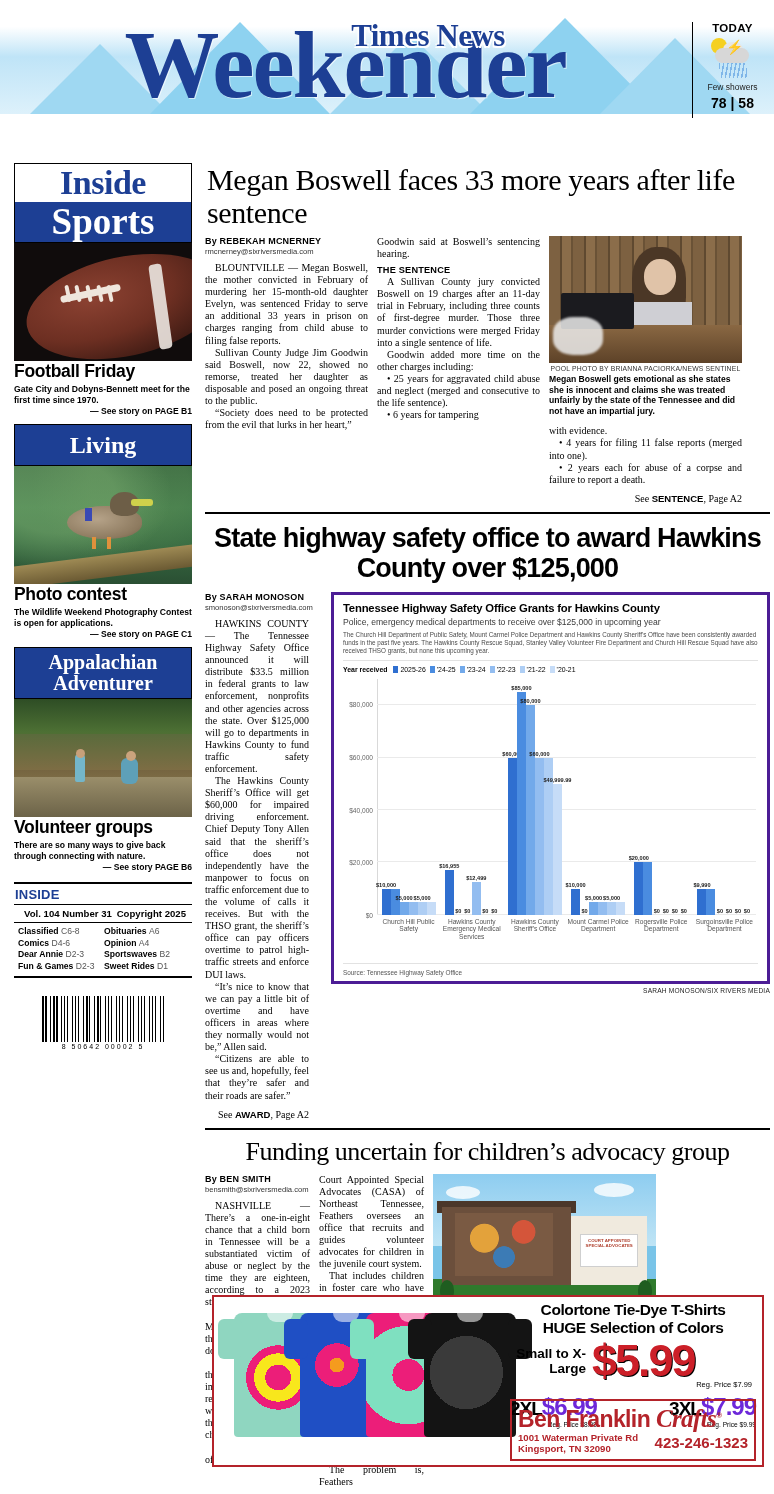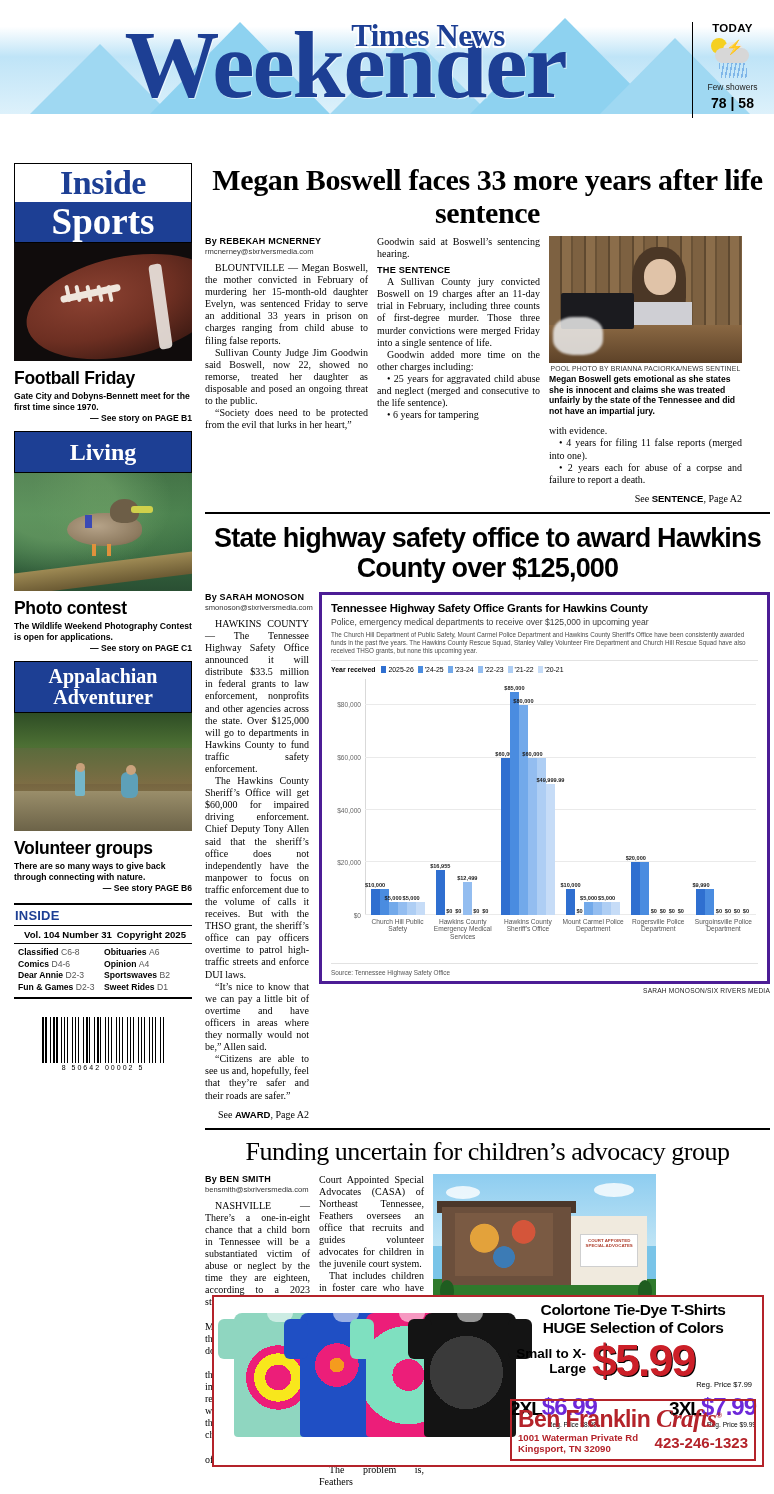--- a/index.html
+++ b/index.html
@@ -52,21 +52,21 @@
   .promo-banner {
     background:#1d3f94; color:#fff; text-align:center;
     font-family:"Liberation Serif", serif; font-weight:bold;
     padding:1px 4px;
   }
   .banner-inside { background:#fff; color:#1d3f94; font-size:34px; line-height:36px; letter-spacing:-0.5px; }
   .banner-sports { font-size:37px; line-height:38px; }
   .banner-living { font-size:24px; line-height:38px; }
   .banner-appy { font-size:20px; line-height:21px; padding:4px; }
   .promo-photo { width:100%; height:118px; position:relative; overflow:hidden; }
-  .promo-kicker { font-size:17.5px; font-weight:bold; margin-top:7px; letter-spacing:-.3px; }
+  .promo-kicker { font-size:17.5px; font-weight:bold; margin-top:0; letter-spacing:-.3px; }
   .promo-deck { font-size:8.6px; font-weight:bold; line-height:11px; margin-top:2px; }
   .promo-see { display:block; text-align:right; font-size:8.6px; font-weight:bold; }
 
   
   .ph-football { background:#100c0c; }
   .fb-ball { position:absolute; left:6%; top:12%; width:112%; height:84%;
              background: radial-gradient(ellipse at 35% 35%, #8c4232 0%, #6d2f22 45%, #3d1a13 80%, #23100c 100%);
              border-radius:50% / 50%; transform: rotate(-12deg); }
   .fb-laces { position:absolute; left:26%; top:40%; width:34%; height:7px; background:#efe6dc; border-radius:3px; transform:rotate(-12deg); }
   .fb-stitch { position:absolute; top:36%; width:4px; height:17px; background:#efe6dc; border-radius:2px; transform:rotate(-12deg); }
@@ -111,21 +111,21 @@
   .idx-row { font-size:8.6px; font-weight:bold; line-height:11.5px; }
   .idx-row span.pg { font-weight:normal; color:#555; }
   .barcode { margin:18px auto 0; width:122px; height:46px;
     background: repeating-linear-gradient(90deg,#000 0 1.5px, #fff 1.5px 3px, #000 3px 4.5px, #fff 4.5px 8px, #000 8px 9px, #fff 9px 11px);
   }
   .barcode-num { text-align:center; font-size:7px; letter-spacing:2px; margin-top:1px; }
 
   
   .main { position:absolute; left:205px; top:163px; width:565px; }
   .headline-1 { font-family:"Liberation Serif", serif; font-size:30px; line-height:33px;
-                text-align:center; letter-spacing:-.4px; padding:0 2px;font-weight:bold; }
+                letter-spacing:-.4px; padding:0 2px; }
   .byline { font-size:9px; font-weight:bold; letter-spacing:.2px; }
   .byline-mail { font-size:7.6px; color:#333; margin-top:1px; margin-bottom:6px; }
   .bodytext { font-family:"Liberation Serif", serif; font-size:10px; line-height:12.1px; text-align:justify; }
   .bodytext p { text-indent:10px; margin:0; }
   .bodytext p.noind { text-indent:0; }
   .subhead { font-size:9.2px; font-weight:bold; margin:5px 0 1px; letter-spacing:.2px; }
   .jumpline { font-family:"Liberation Serif", serif; font-size:10px; text-align:right; margin-top:7px; }
   .jumpline b { font-family:"Liberation Sans", sans-serif; font-size:9.5px; }
 
   .story1 { display:flex; gap:9px; }
@@ -142,21 +142,21 @@
   .ct-hair { position:absolute; left:43%; top:9%; width:54px; height:72px; background:#4b3726; border-radius:44% 44% 30% 30%; }
   .ct-face { position:absolute; left:49%; top:18%; width:32px; height:36px; background:#e0c3a8; border-radius:48%; }
   .ct-body { position:absolute; left:44%; top:52%; width:58px; height:30%; background:#cfcfd4; }
   .ct-blur { position:absolute; left:2%; bottom:6%; width:26%; height:30%; background:rgba(235,235,235,.85); border-radius:40%; filter: blur(1px); }
   .hr-thick { height:2px; background:#000; margin:8px 0 0; }
 
   
   .headline-2 { font-size:27px; line-height:30px; font-weight:bold; text-align:center;
                 letter-spacing:-.8px; margin-top:9px; }
 
-  .story2 { display:flex; gap:10px; margin-top:9px; }
+  .story2 { display:flex; gap:22px; margin-top:9px; }
   .s2-left { width:104px; }
   .s2-right { width:451px; }
 
   
   .chartbox { border:3px solid #4c1d95; padding:7px 9px 5px; }
   .ch-title { font-size:11.3px; font-weight:bold; letter-spacing:-.2px; }
   .ch-sub { font-size:8.6px; color:#3a3a3a; margin-top:3px; }
   .ch-note { font-size:6.3px; color:#4a4a4a; line-height:8px; margin-top:4px; padding-bottom:5px; border-bottom:1px solid #e2e2e2; }
   .ch-legend { display:flex; align-items:center; gap:4px; margin-top:5px; font-size:6.9px; font-weight:bold; }
   .ch-legend .lg-label { font-weight:bold; margin-right:2px; }

